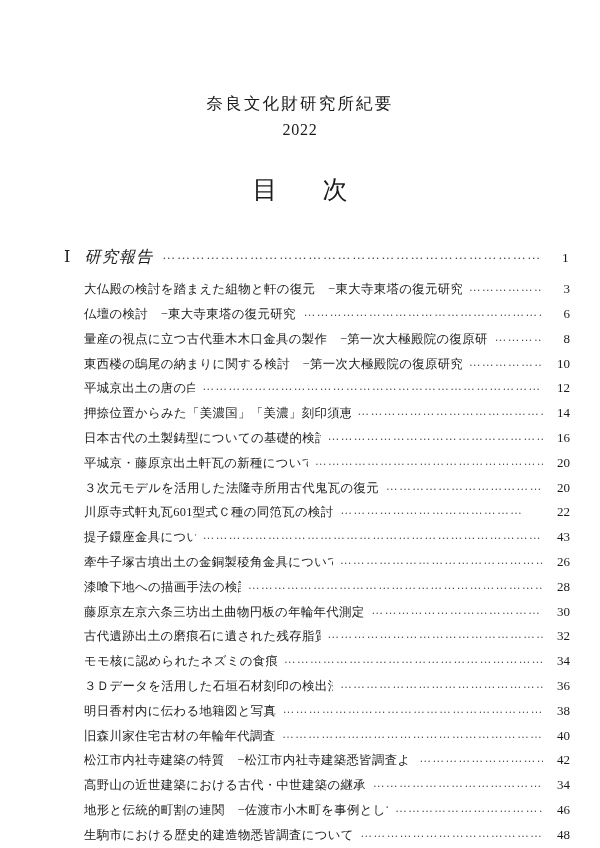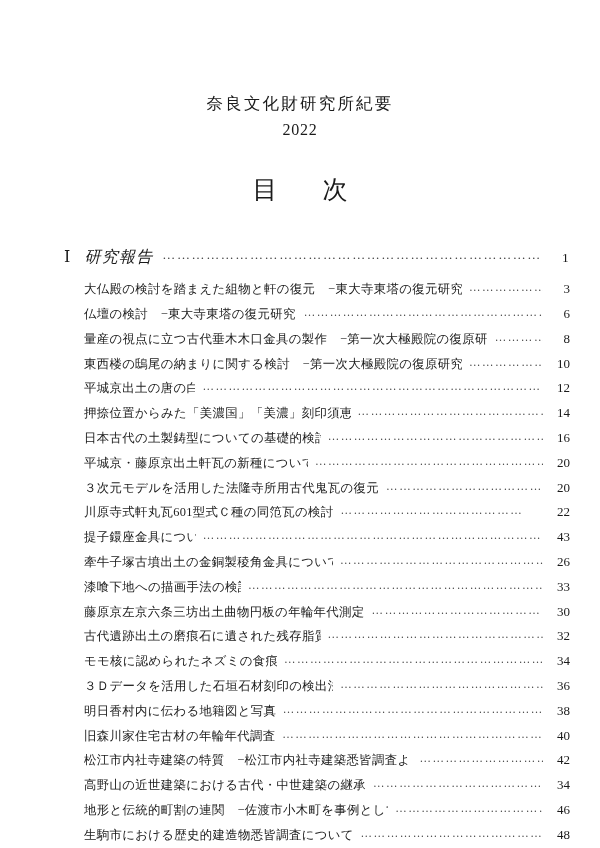--- a/index.html
+++ b/index.html
@@ -240,21 +240,21 @@
           <div class="entry-line">
             <span class="entry-text">牽牛子塚古墳出土の金銅製稜角金具について</span>
             <span class="leader">…………………………………………</span>
             <span class="pageno">26</span>
           </div>
         </div>
         <div class="entry">
           <div class="entry-line">
             <span class="entry-text">漆喰下地への描画手法の検討</span>
             <span class="leader">………………………………………………………………</span>
-            <span class="pageno">33</span>
+            <span class="pageno">28</span>
           </div>
         </div>
         <div class="entry">
           <div class="entry-line">
             <span class="entry-text">藤原京左京六条三坊出土曲物円板の年輪年代測定</span>
             <span class="leader">…………………………………</span>
             <span class="pageno">30</span>
           </div>
         </div>
         <div class="entry">

